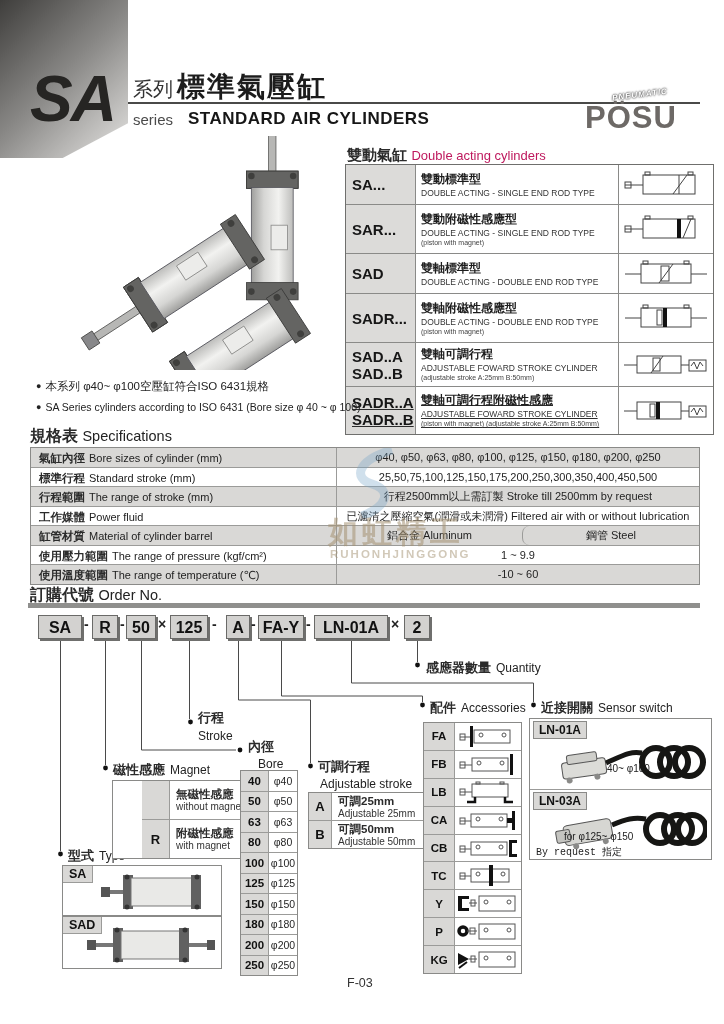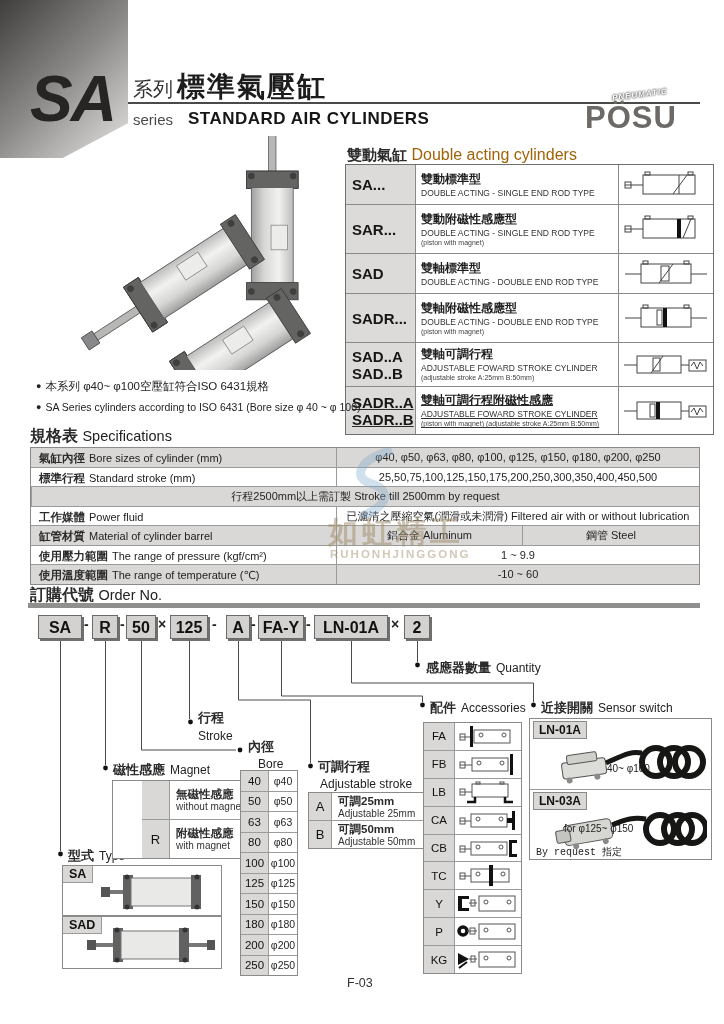--- a/index.html
+++ b/index.html
@@ -24,21 +24,21 @@
   .hdr-rule{left:128px;top:102px;width:572px;height:2px;background:#4a4a48;}
   .hdr-en-small{left:133px;top:111px;font-size:15px;color:#4a4a4a;}
   .hdr-en-big{left:188px;top:109px;font-size:17px;font-weight:bold;color:#161616;letter-spacing:0.5px;}
   .logo{left:585px;top:72px;font-size:31px;font-weight:bold;color:#6d6966;letter-spacing:1px;z-index:1;margin-top:28px;}
   .logo-sub{left:612px;top:90px;font-size:8px;font-style:italic;font-weight:bold;color:#ffffff;
     text-shadow:0 0 2px #444,0 0 2px #444;transform:rotate(-7deg);letter-spacing:1px;z-index:2;}
 
   
   .da-head{left:347px;top:146px;}
   .da-head .zh{font-size:15px;}
-  .da-head .en{font-size:16px;color:#a16207;}
+  .da-head .en{font-size:13px;color:#be185d;}
   .da-table{left:345px;top:164px;width:367px;border:1px solid #6f6f6d;}
   .da-row{display:flex;border-bottom:1px solid #8a8a88;background:#fff;}
   .da-row:last-child{border-bottom:none;text-decoration:underline;}
   .da-model{width:70px;background:#dcdbd9;border-right:1px solid #8a8a88;display:flex;flex-direction:column;justify-content:center;padding-left:6px;box-sizing:border-box;}
   .da-model span{font-weight:bold;font-size:15px;color:#161616;line-height:17px;}
   .da-desc{flex:1;border-right:1px solid #8a8a88;padding:4px 5px;box-sizing:border-box;display:flex;flex-direction:column;justify-content:center;}
   .da-desc .d-zh{font-size:12px;font-weight:bold;color:#1d1d1d;line-height:14px;}
   .da-desc .d-en{font-size:8.5px;color:#333;line-height:10px;margin-top:2px;}
   .da-desc .d-note{font-size:7px;color:#444;line-height:8px;margin-top:1px;}
   .da-diag{width:94px;display:flex;align-items:center;justify-content:center;}
@@ -52,39 +52,39 @@
   .sec-head .en{font-size:14.5px;color:#222;}
   .spec-table{left:30px;top:447px;width:670px;border:1px solid #8a8a88;box-sizing:border-box;}
   .spec-row{display:flex;height:18.5px;border-bottom:1px solid #9b9b99;align-items:center;}
   .spec-row:last-child{border-bottom:none;}
   .spec-row.gray{background:#d9d8d6;}
   .spec-label{width:305px;padding-left:8px;box-sizing:border-box;white-space:nowrap;overflow:hidden;}
   .spec-label .zh{font-size:11.5px;}
   .spec-label .en{font-size:11px;color:#222;margin-left:4px;}
   .spec-value{flex:1;text-align:center;font-size:11px;color:#1f1f1f;border-left:1px solid #9b9b99;align-self:stretch;line-height:18.5px;white-space:nowrap;overflow:hidden;}
   .spec-value.split-a{flex:0 0 185px;text-align:center;}
-  .spec-value.split-b{flex:1;}
+  .spec-value.split-b{flex:1;border-radius:7px;}
 
   
   .order-rule{left:28px;top:603px;width:672px;height:5px;background:#8f8f8d;}
   .obox{position:absolute;top:615px;height:24px;background:#d3d2d0;border:1px solid #6a6a68;
     box-shadow:2px 2px 0 #6f6f6d;font-weight:bold;font-size:16px;color:#111;
     text-align:center;line-height:24px;box-sizing:border-box;z-index:2;}
   .osep{position:absolute;top:616px;font-weight:bold;font-size:14px;color:#222;z-index:2;}
 
   
   .callout .zh{font-size:13px;}
   .callout .en{font-size:12px;color:#222;margin-left:5px;}
   .callout{white-space:nowrap;z-index:2;}
 
   
   .mini-table{border:1px solid #8a8a88;box-sizing:border-box;background:#fff;z-index:2;}
   .mini-row{display:flex;border-bottom:1px solid #9b9b99;}
   .mini-row:last-child{border-bottom:none;}
-  .mini-code{background:#d9d8d6;border-right:1px solid #9b9b99;display:flex;align-items:center;justify-content:center;font-weight:normal;color:#111;text-align:right;}
+  .mini-code{background:#d9d8d6;border-right:1px solid #9b9b99;display:flex;align-items:center;justify-content:center;font-weight:bold;color:#111;text-align:right;}
   .mini-text{display:flex;flex-direction:column;justify-content:center;padding:2px 6px;}
   .mini-text .t-zh{font-size:11.5px;font-weight:bold;line-height:13px;}
   .mini-text .t-en{font-size:10px;color:#333;line-height:11px;}
 
   .magnet-table{left:112px;top:780px;width:186px;padding-left:29px;}
   .magnet-table .mini-row{height:38px;}
   .magnet-table .mini-code{width:27px;font-size:13px;}
 
   .bore-table{left:240px;top:770px;width:58px;}
   .bore-table .mini-row{height:19.5px;}
@@ -319,20 +319,21 @@
 <div class="abs spec-table">
   <div class="spec-row gray">
     <div class="spec-label"><span class="zh">氣缸內徑</span><span class="en">Bore sizes of cylinder  (mm)</span></div>
     <div class="spec-value">φ40, φ50, φ63, φ80, φ100, φ125, φ150, φ180, φ200, φ250</div>
   </div>
   <div class="spec-row">
     <div class="spec-label"><span class="zh">標準行程</span><span class="en">Standard stroke  (mm)</span></div>
     <div class="spec-value">25,50,75,100,125,150,175,200,250,300,350,400,450,500</div>
   </div>
   <div class="spec-row gray">
+    <div class="spec-label"><span class="zh">行程範圍</span><span class="en">The range of stroke  (mm)</span></div>
     <div class="spec-value">行程2500mm以上需訂製  Stroke till 2500mm by request</div>
   </div>
   <div class="spec-row">
     <div class="spec-label"><span class="zh">工作媒體</span><span class="en">Power fluid</span></div>
     <div class="spec-value">已濾清之壓縮空氣(潤滑或未潤滑)  Filtered air with or without lubrication</div>
   </div>
   <div class="spec-row gray">
     <div class="spec-label"><span class="zh">缸管材質</span><span class="en">Material of cylinder barrel</span></div>
     <div class="spec-value split-a">鋁合金  Aluminum</div>
     <div class="spec-value split-b">鋼管  Steel</div>
@@ -689,17 +690,17 @@
       <rect x="30" y="14" width="48" height="20" rx="4" fill="#d6d6d2" stroke="#555"></rect>
       <rect x="22" y="18" width="14" height="12" rx="2" fill="#c4c4c0" stroke="#555"></rect>
       <circle cx="40" cy="36" r="3" fill="#8a8a88"></circle>
         <circle cx="70" cy="36" r="3" fill="#8a8a88"></circle>
     </g>
     <path d="M78,18 C92,12 100,10 112,12" fill="none" stroke="#161614" stroke-width="5"></path>
     <circle cx="126" cy="22" r="14" fill="none" stroke="#161614" stroke-width="6"></circle>
     <circle cx="144" cy="22" r="14" fill="none" stroke="#161614" stroke-width="6"></circle>
     <circle cx="158" cy="22" r="14" fill="none" stroke="#161614" stroke-width="6"></circle>
   </svg>
-  <span class="sensor-range" style="left:6px;top:104px;padding-left:28px;">for φ125~ φ150</span>
+  <span class="sensor-range" style="left:6px;top:112px;padding-left:28px;">for φ125~ φ150</span>
   <span class="sensor-range" style="left:6px;top:126px;font-family:Liberation Mono, monospace;">By request 指定</span>
 </div>
 
 <div class="abs footer-page">F-03</div>
 
 </body></html>

